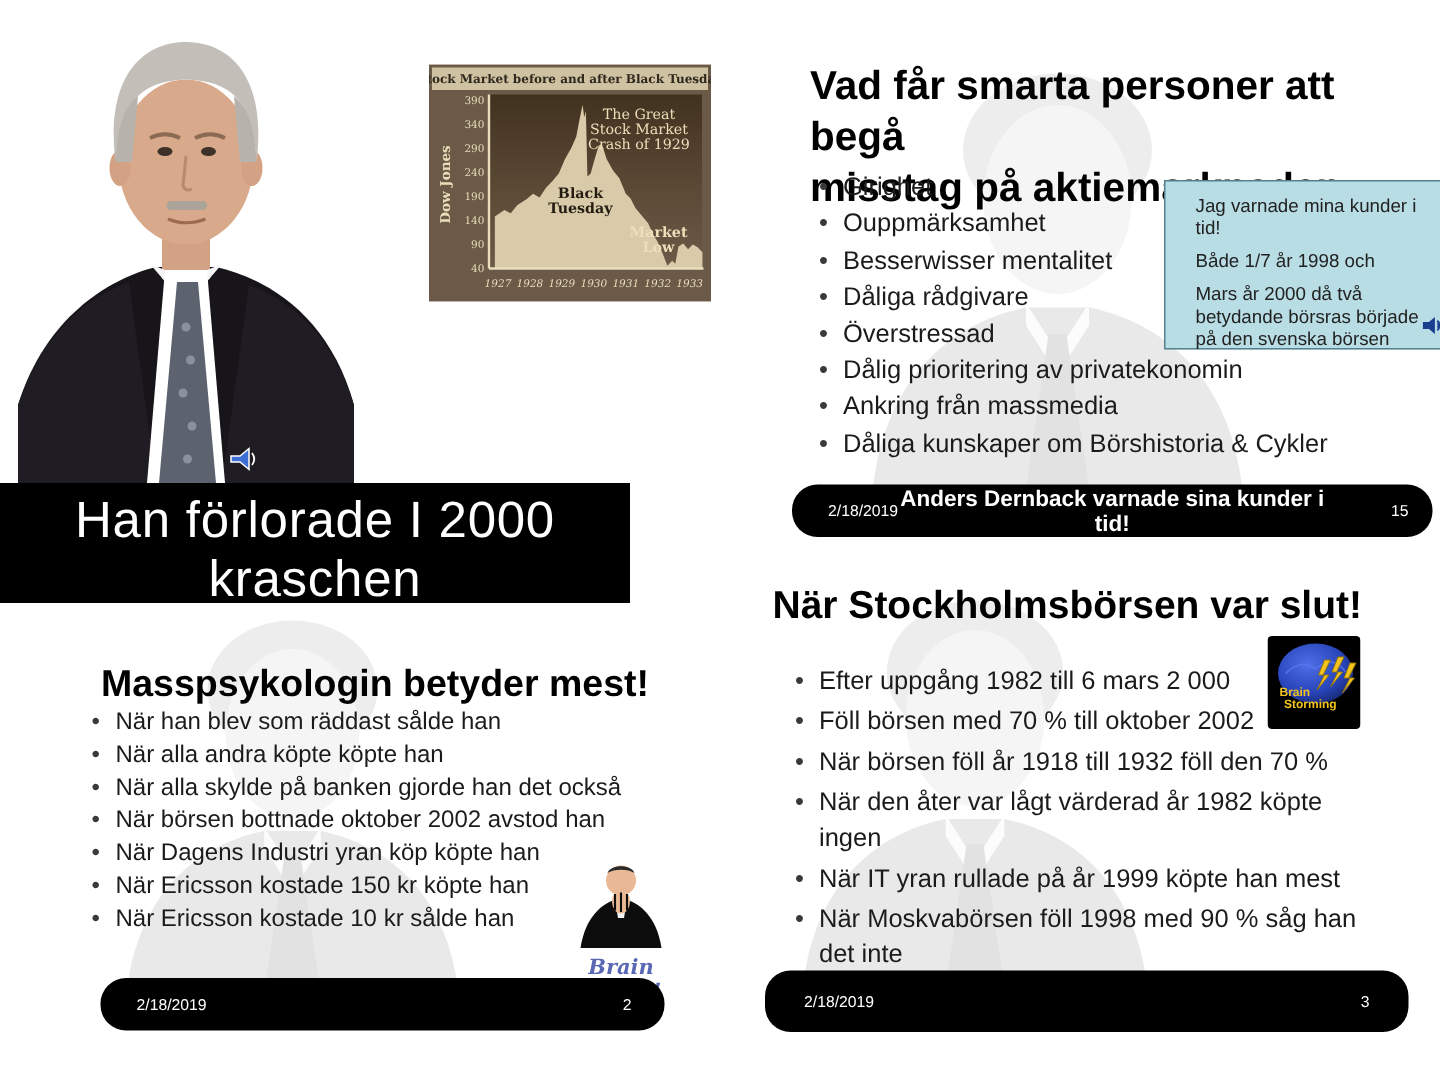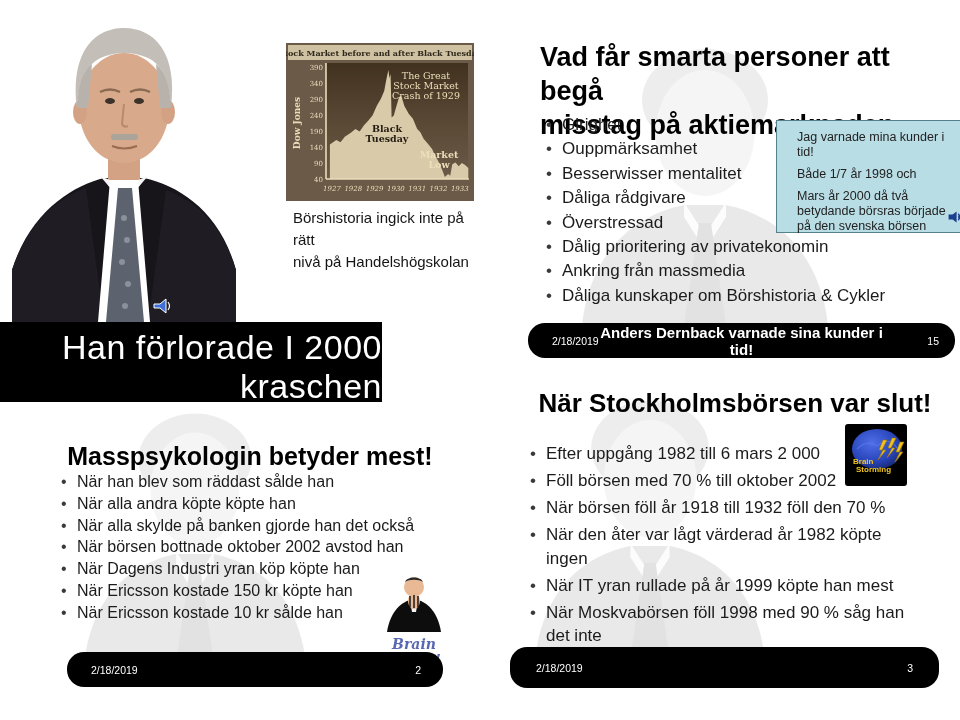--- a/index.html
+++ b/index.html
@@ -5,21 +5,21 @@
   html,body{margin:0;padding:0;background:#fff;}
   .stage{position:relative;width:960px;height:720px;background:#ffffff;overflow:hidden;
          font-family:"Liberation Sans",sans-serif;color:#1b1b1b;}
   .abs{position:absolute;}
 
   
   .portrait{left:8px;top:8px;width:232px;height:314px;}
   .chart-wrap{left:286px;top:43px;width:188px;height:158px;}
   .chart-caption{left:293px;top:207px;width:185px;font-size:15px;line-height:22px;color:#151515;}
 
-  .banner{left:0;top:322px;width:382px;height:80px;background:#000;color:#fff;text-align:right;}
+  .banner{left:0;top:322px;width:420px;height:80px;background:#000;color:#fff;text-align:center;}
   .banner-title{margin-top:6px;font-size:34px;letter-spacing:.5px;}
   .banner-sub{margin-top:9px;font-size:20px;font-style:italic;}
 
   .slide{overflow:hidden;}
   .slide2{left:0;top:402px;width:480px;height:290px;}
   .slide2-title{position:absolute;left:60px;top:18px;width:380px;text-align:center;
                 font-size:25px;font-weight:bold;color:#000;margin-top:22px;}
   ul.blist{list-style:none;margin:0;padding:0;}
   ul.blist li{position:relative;padding-left:17px;}
   ul.blist li::before{content:"\2022";position:absolute;left:1px;top:0;color:#3a3a3a;}
@@ -40,21 +40,21 @@
   .s15-title{position:absolute;left:60px;top:40px;font-size:27px;font-weight:bold;
              line-height:34px;color:#000;}
   .slide15 ul{position:absolute;left:65px;top:113px;width:420px;font-size:17px;line-height:24.4px;}
   .callout{position:absolute;left:296px;top:120px;width:153px;height:93px;
            border:1px solid #55808d;padding:9px 20px;font-size:12.5px;line-height:15px;color:#222;}
   .callout p{margin:0 0 7px 0;}
   .callout .spk{position:absolute;right:7px;bottom:7px;}
   .s15-footer{position:absolute;left:48px;top:323px;width:427px;height:35px;}
 
   .slide3{left:480px;top:378px;width:480px;height:314px;}
-  .s3-title{position:absolute;left:35px;top:10px;width:440px;text-align:center;
+  .s3-title{position:absolute;left:35px;top:10px;width:440px;
             font-size:26px;font-weight:bold;color:#000;}
   .slide3 ul{position:absolute;left:49px;top:64px;width:388px;font-size:17px;line-height:23.5px;}
   .slide3 ul li{margin-bottom:3.5px;}
   .s3-logo{position:absolute;left:365px;top:46px;}
   .s3-footer{position:absolute;left:30px;top:269px;width:429px;height:41px;}
 
   .ghost{position:absolute;pointer-events:none;}
 
   
   svg text{font-family:"DejaVu Serif",serif;}
@@ -162,24 +162,20 @@
     <g>
       <text class="ann-dark" x="101" y="89">Black</text>
       <text class="ann-dark" x="101" y="99">Tuesday</text>
     </g>
     <g>
       <text class="ann-creamb" x="153" y="115">Market</text>
       <text class="ann-creamb" x="153" y="125">Low</text>
     </g>
   </svg>
 
-  <div class="abs chart-caption">
-    <div>Börshistoria ingick inte på rätt</div>
-    <div>nivå på Handelshögskolan</div>
-  </div>
 
   <div class="abs banner">
     <div class="banner-title">Han förlorade I 2000 kraschen</div>
     <div class="banner-sub">Det gäller att sälja i tid</div>
   </div>
 
   <div class="abs slide slide2">
     <svg class="ghost" style="left:55px;top:-10px;opacity:.5" width="280" height="270" viewBox="0 0 200 200">
         <use href="#ghost-sym"></use>
       </svg>

